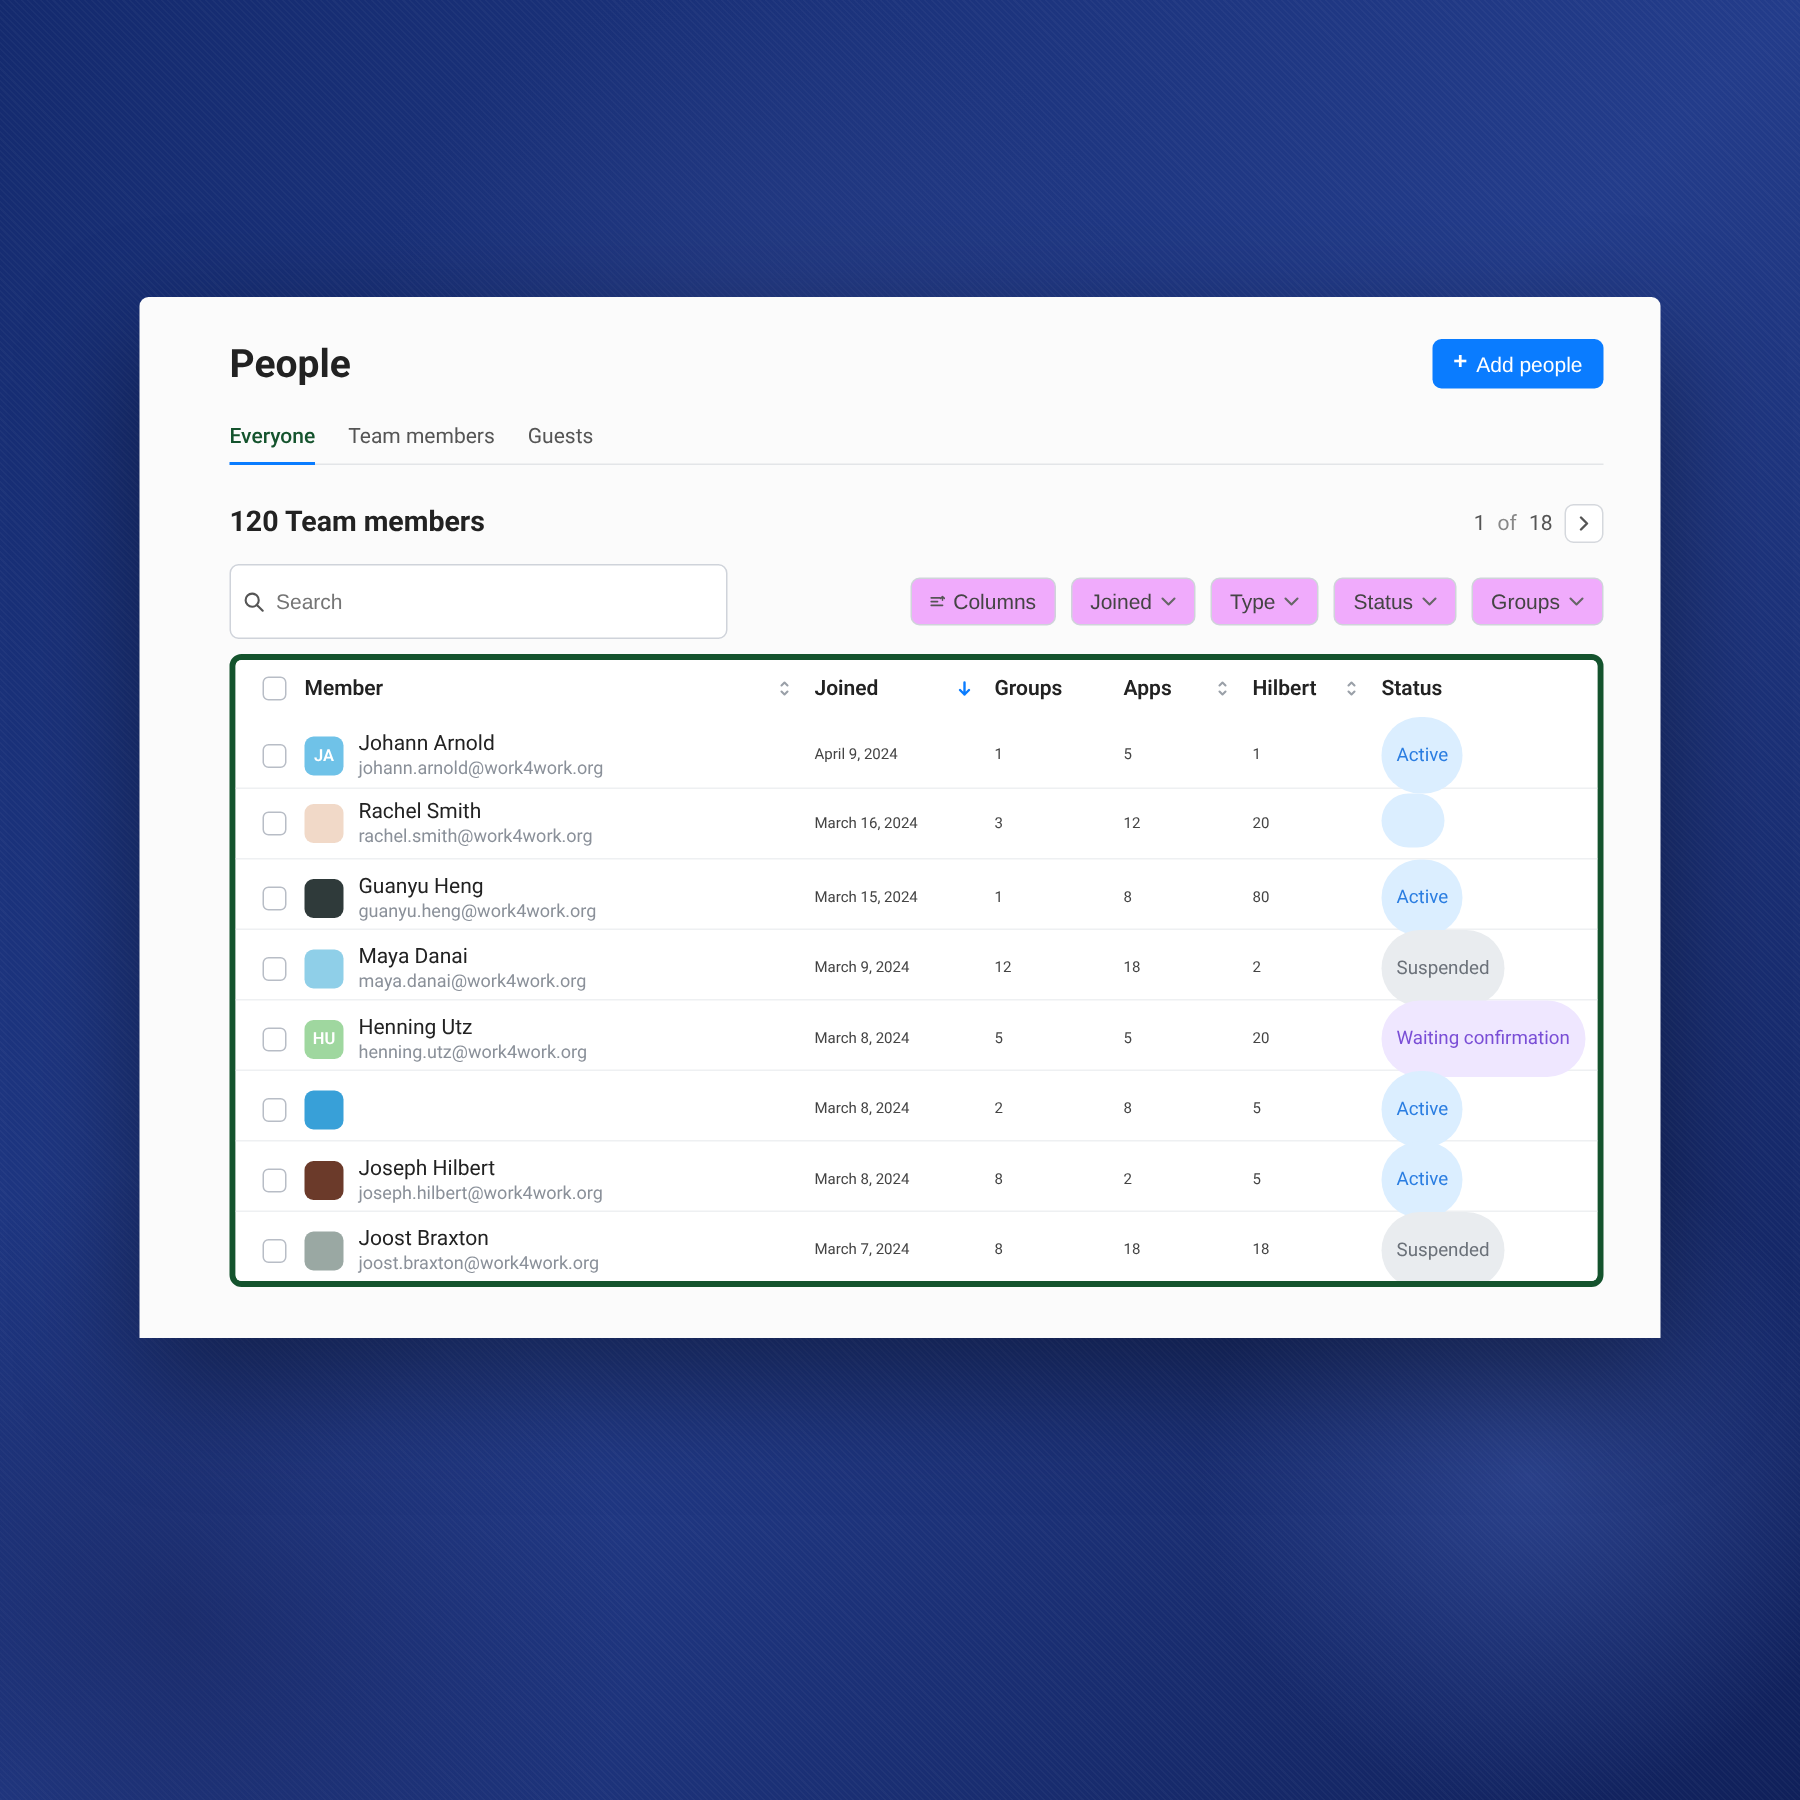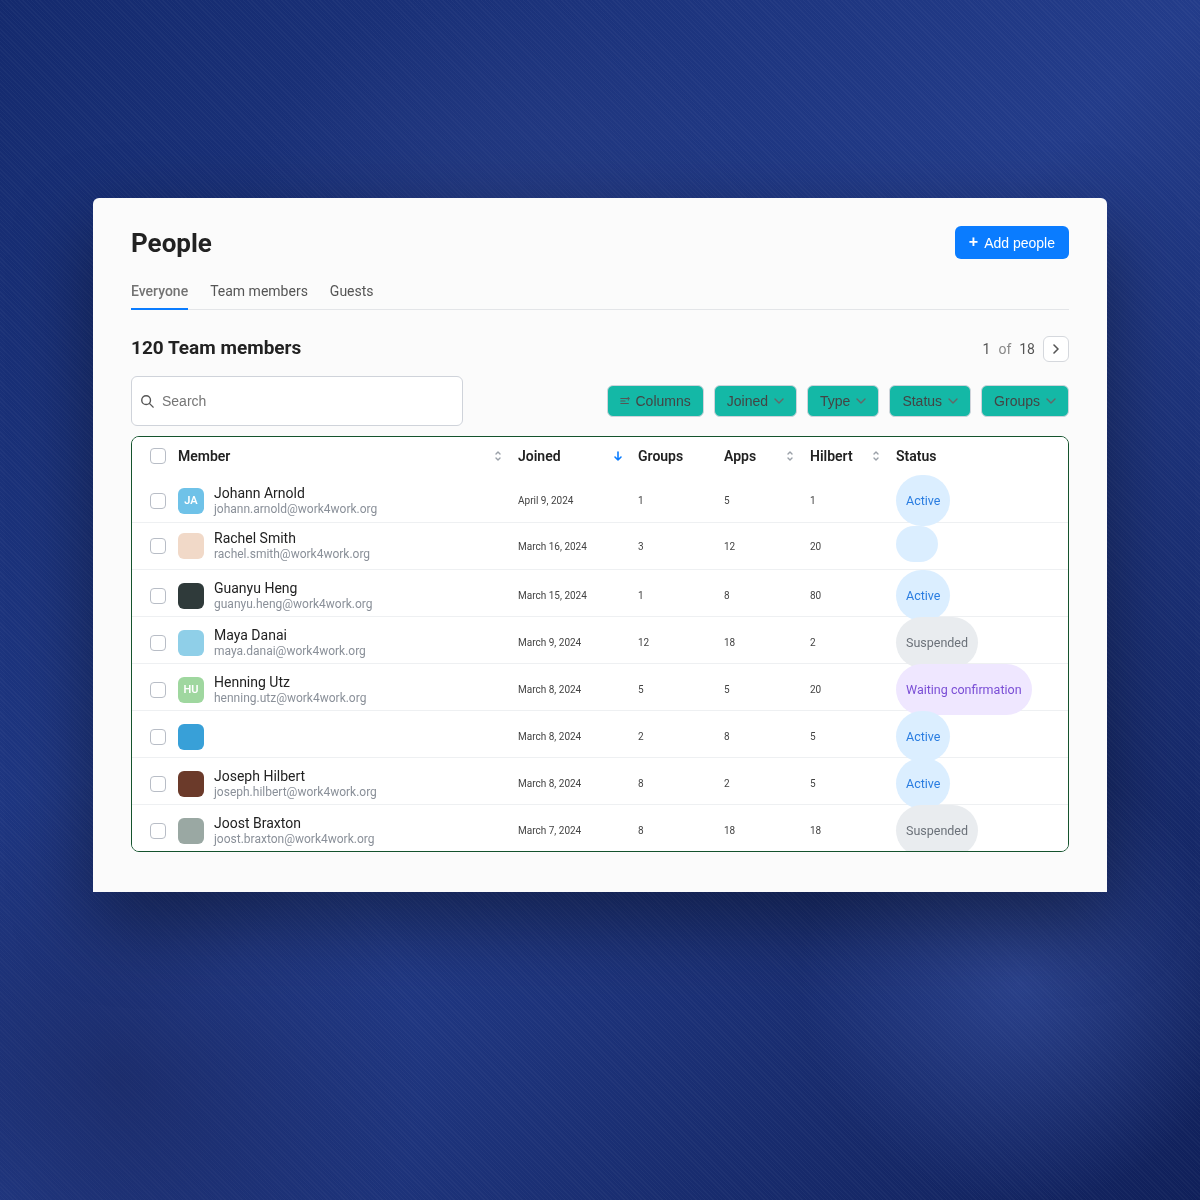--- a/index.html
+++ b/index.html
@@ -19,21 +19,21 @@
 }
 .card {
   width: 1014px;
   margin-top: 198px;
   background: #fbfbfb;
   border-radius: 6px 6px 0 0;
   box-shadow: 0 30px 80px rgba(0,0,0,0.4);
   overflow: hidden;
   height: 694px;
 }
-.card-inner { padding: 28px 38px 0 38px; }
+.card-inner { padding: 28px 38px 0 38px; margin-left: 22px; }
 
 
 .header-row {
   display: flex;
   align-items: center;
   justify-content: space-between;
   margin-bottom: 18px;
 }
 .page-title { font-size: 26px; font-weight: 700; color: #222; }
 .add-btn {
@@ -59,21 +59,21 @@
   margin-bottom: 26px;
 }
 .tab {
   font-size: 14px;
   color: #555;
   padding: 6px 0 10px 0;
   cursor: pointer;
   position: relative;
 }
 .tab.active {
-  color: #737373;
+  color: #14532d;
   font-weight: 500;
 }
 .tab.active::after {
   content:"";
   position:absolute;
   left:0; right:0; bottom:-1px;
   height:2px;
   background:#0a7cff;
 }
 
@@ -128,35 +128,35 @@
 }
 .search-icon {
   position:absolute;
   left:9px; top:50%; transform:translateY(-50%);
   width:14px; height:14px; color:#555;
 }
 .filters { display:flex; gap:10px; }
 .pill {
   height:32px;
   border:1px solid #cfd3da;
-  background:#14b8a6;
+  background:#f0abfc;
   border-radius:6px;
   padding: 0 12px;
   font-size:14px;
   color:#444;
   display:inline-flex;
   align-items:center;
   gap:6px;
   cursor:pointer;
 }
 .chev { width:10px; height:10px; color:#666; }
 
 
 .table {
-  border:1px solid #14532d;
+  border:4px solid #14532d;
   border-radius:8px;
   overflow:hidden;
 }
 .row {
   display:grid;
   grid-template-columns: 46px 340px 120px 86px 86px 86px 160px 40px;
   align-items:center;
   height:47px;
   border-top:1px solid #eef0f2;
   padding-right:6px;

